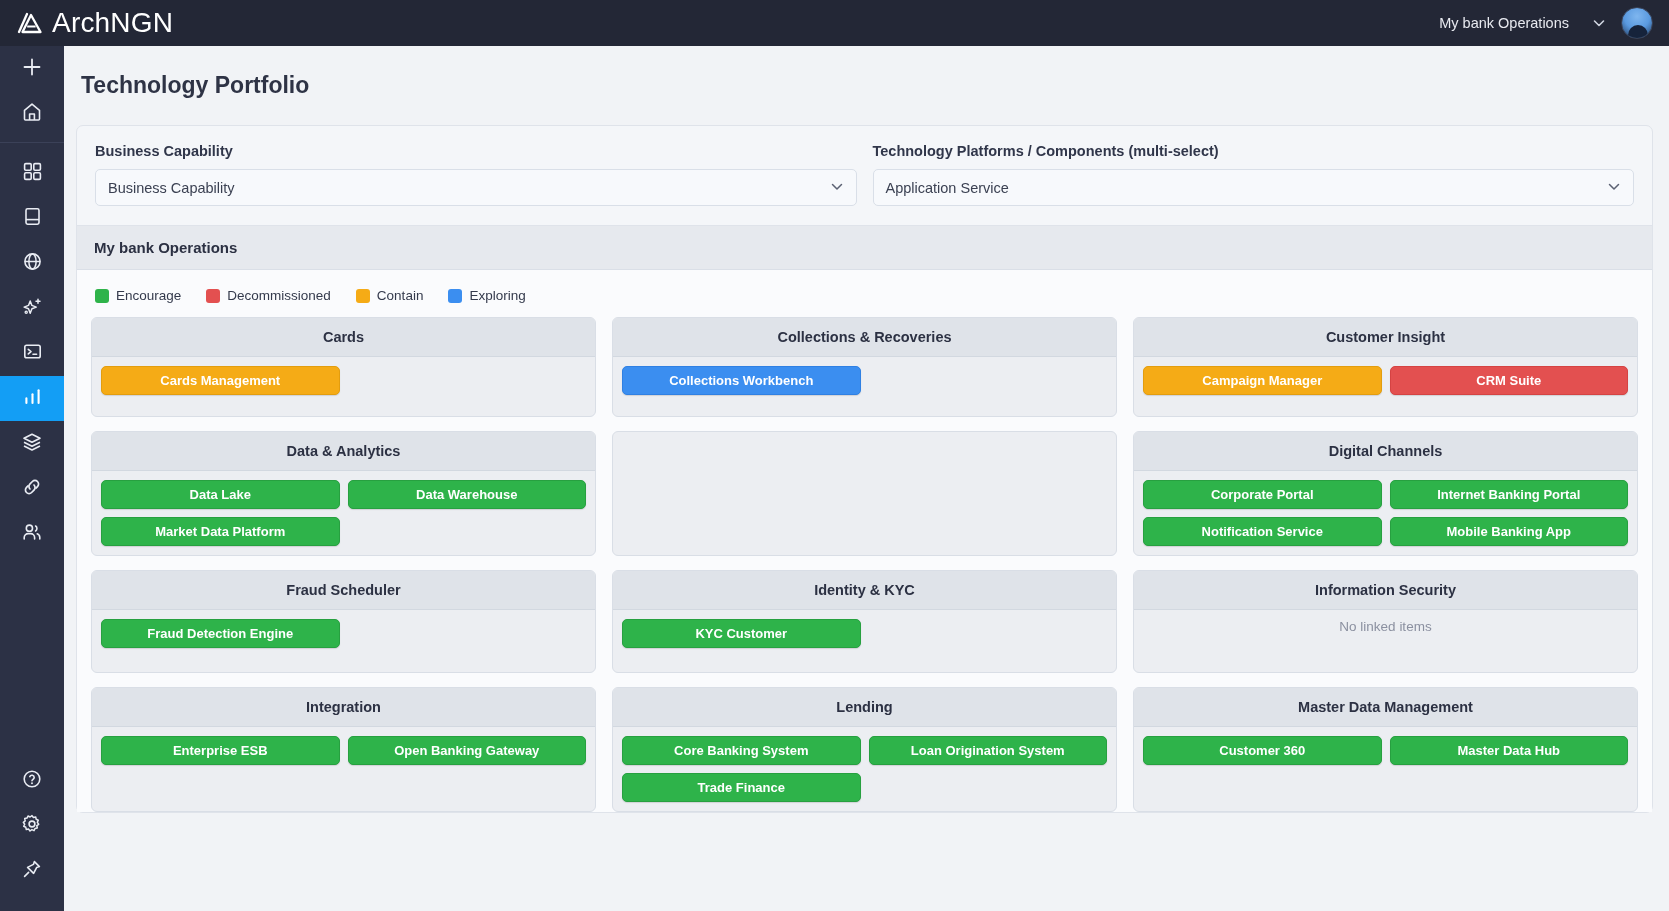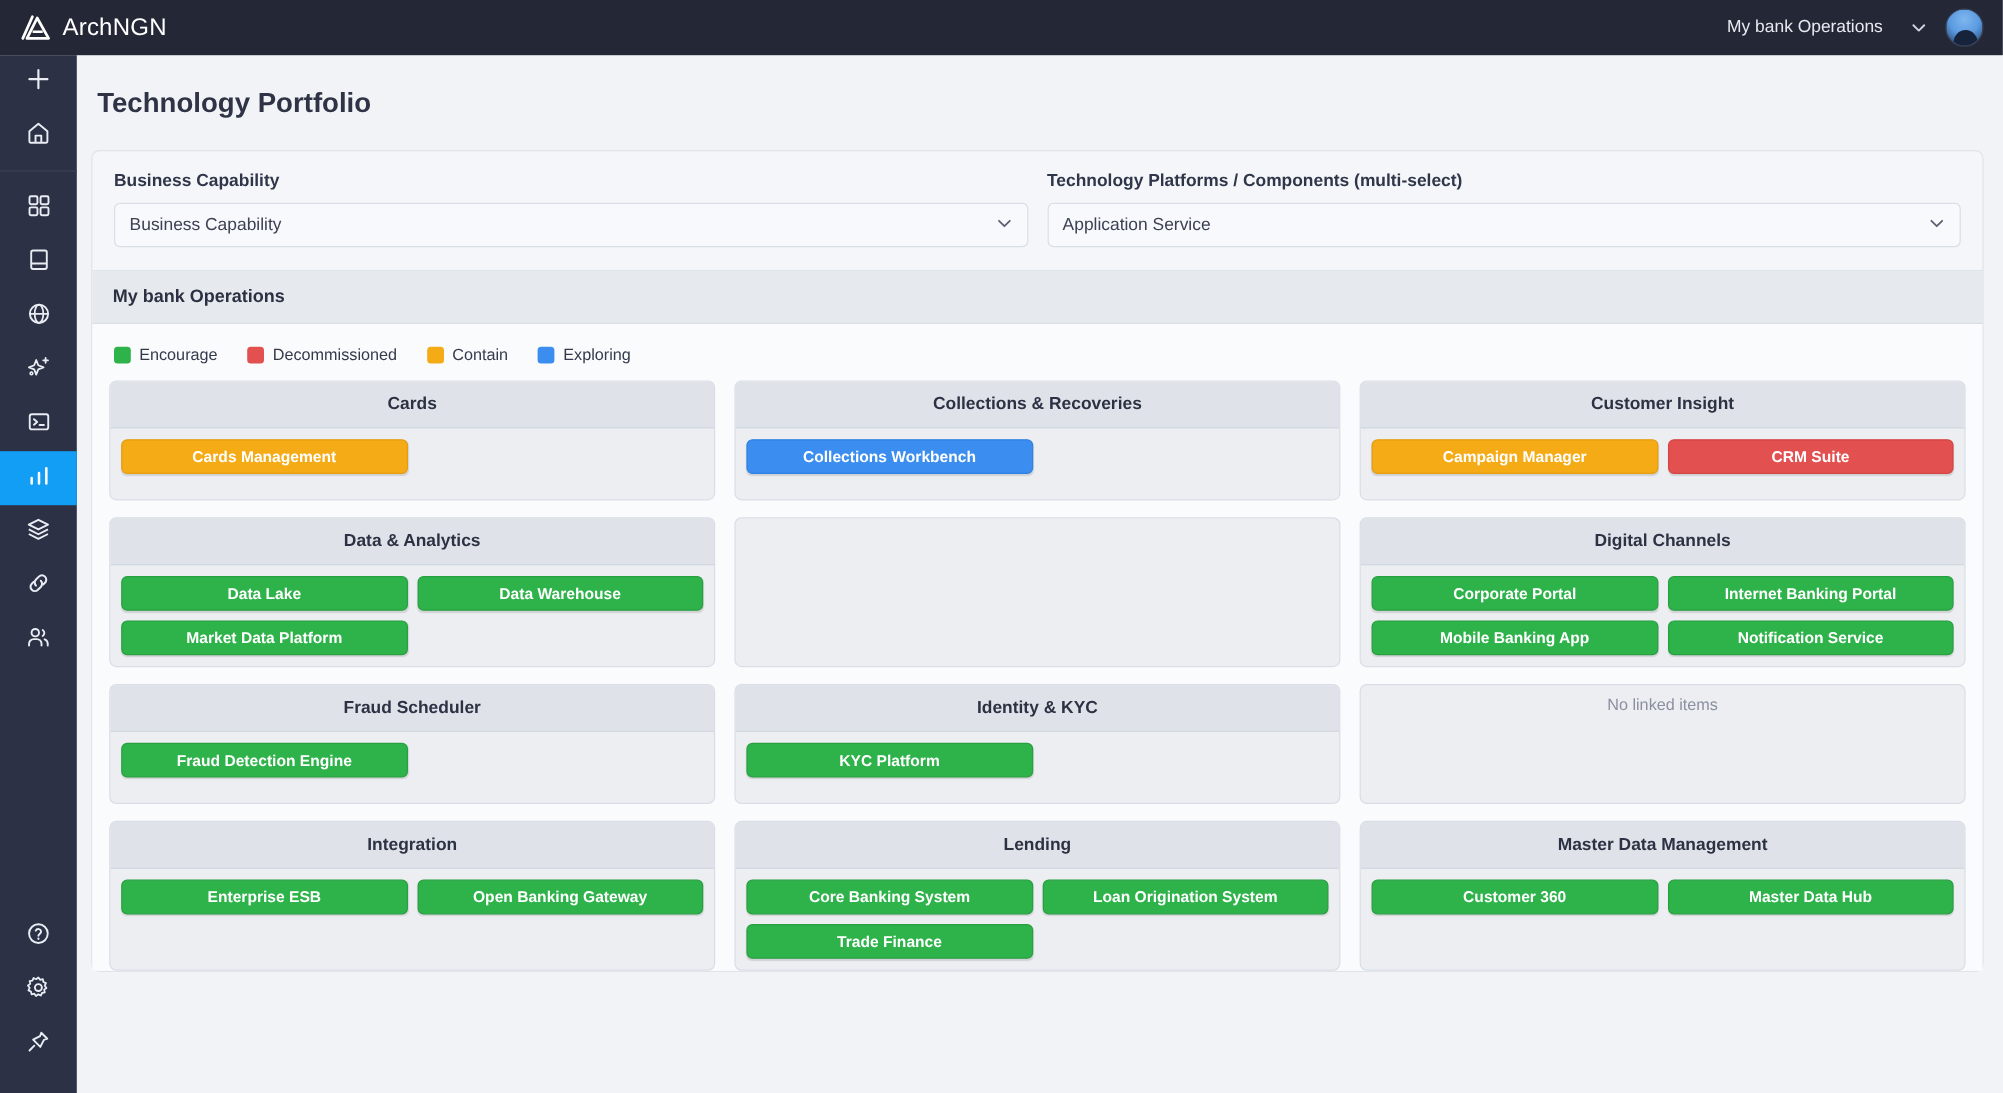--- a/index.html
+++ b/index.html
@@ -13,21 +13,21 @@
   
   .topbar {
     position: absolute; top: 0; left: 0; right: 0; height: 46px;
     background: #232736;
     display: flex; align-items: center;
     z-index: 20;
   }
   .brand { display: flex; align-items: center; gap: 9px; margin-left: 17px; }
   .brand-mark { width: 26px; height: 22px; }
   .brand-text {
-    color: #ffffff; font-size: 20px; letter-spacing: .2px; font-weight: 500;
+    color: #ffffff; font-size: 28px; letter-spacing: .2px; font-weight: 500;
   }
   .topbar-right {
     margin-left: auto; display: flex; align-items: center; gap: 0; padding-right: 16px;
   }
   .org-name { color: #e8eaf0; font-size: 14.5px; }
   .org-caret { margin: 0 14px 0 22px; display: flex; align-items: center; }
   .avatar {
     width: 32px; height: 32px; border-radius: 50%;
     background: radial-gradient(circle at 50% 28%, #7fb6ef 0%, #5a9ae0 48%, #1d3557 100%);
     overflow: hidden; position: relative; border: 1px solid #3a4257;
@@ -398,37 +398,38 @@
                 <div class="item encourage span-half">Market Data Platform</div>
               </div>
             </div>
             <div class="cap-card">
             </div>
             <div class="cap-card">
               <div class="cap-head">Digital Channels</div>
               <div class="cap-body">
                 <div class="item encourage span-half">Corporate Portal</div>
                 <div class="item encourage span-half">Internet Banking Portal</div>
+                <div class="item encourage span-half">Notification Service</div>
                 <div class="item encourage span-half">Mobile Banking App</div>
-                <div class="item encourage span-half">Notification Service</div>
               </div>
             </div>
             <div class="cap-card">
               <div class="cap-head">Fraud Scheduler</div>
               <div class="cap-body">
                 <div class="item encourage" style="flex: 0 1 calc(50% - 4px);">Fraud Detection Engine</div>
               </div>
             </div>
             <div class="cap-card">
               <div class="cap-head">Identity &amp; KYC</div>
               <div class="cap-body">
-                <div class="item encourage span-half">KYC Platform</div>
-              </div>
-            </div>
-            <div class="cap-card">
+                <div class="item encourage span-half">KYC Customer</div>
+              </div>
+            </div>
+            <div class="cap-card">
+              <div class="cap-head">Information Security</div>
               <div class="cap-body empty">
                 <span>No linked items</span>
               </div>
             </div>
             <div class="cap-card">
               <div class="cap-head">Integration</div>
               <div class="cap-body">
                 <div class="item encourage span-half">Enterprise ESB</div>
                 <div class="item encourage span-half">Open Banking Gateway</div>
               </div>

